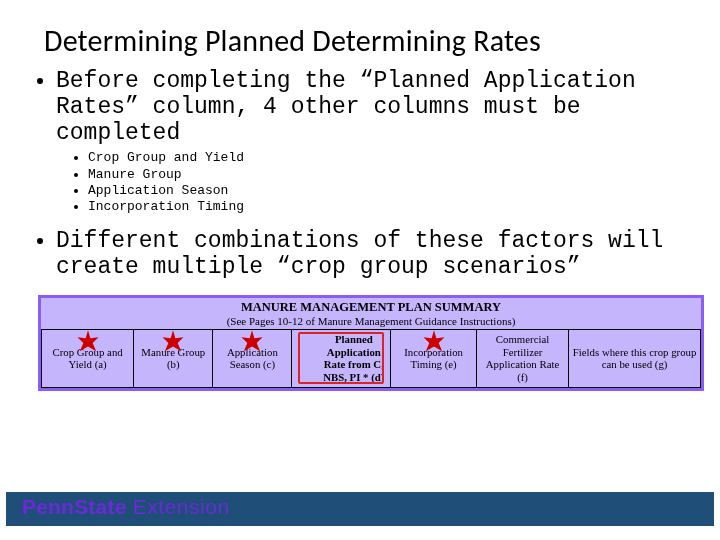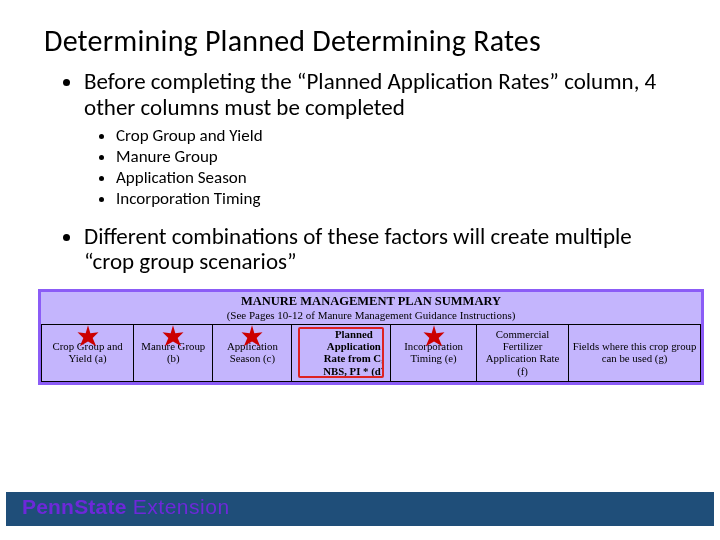--- a/index.html
+++ b/index.html
@@ -1,22 +1,22 @@
 <!DOCTYPE html>
 <html><head>
 <meta charset="utf-8">
 <style>
   * { box-sizing: border-box; margin: 0; padding: 0; }
   html, body { width: 720px; height: 540px; font-family: Calibri, Arial, sans-serif; background: #fff; color: #000; }
   .slide { width: 720px; height: 540px; position: relative; }
   .title { font-size: 30px; font-weight: 400; padding: 22px 30px 6px 44px; letter-spacing: 0.2px; }
-  .body { padding: 4px 52px 0 60px; font-size: 23px; line-height: 1.12; }
+  .body { padding: 4px 52px 0 32px; font-size: 23px; line-height: 1.12; font-family: Liberation Mono, monospace; }
   ul.level1 { list-style: disc; padding-left: 24px; }
   ul.level1 > li { margin-bottom: 4px; }
-  ul.level2 { list-style: disc; padding-left: 56px; margin-top: 2px; font-size: 17px; line-height: 1.25; }
+  ul.level2 { list-style: disc; padding-left: 56px; margin-top: 2px; font-size: 13px; line-height: 1.25; }
   ul.level2 > li { margin-bottom: 0; }
   .spacer { height: 14px; }
   .table-wrap { margin: 14px 16px 0 38px; border: 3px solid #8b5cf6; background:#c4b5fd; }
   .table-title { text-align:center; font-family: "Times New Roman", serif; font-weight:700; font-size:12.5px; padding-top:2px; }
   .table-sub { text-align:center; font-family: "Times New Roman", serif; font-size:11px; line-height:1.15; padding-bottom:2px; }
   table.summary { width:100%; border-collapse: collapse; font-family:"Times New Roman", serif; font-size:10.8px; }
   table.summary th { border:1px solid #000; padding:3px 3px 4px 3px; font-weight:400; text-align:center; vertical-align:middle; line-height:1.15; position: relative; }
   .highlight-box { position:absolute; left:6px; right:6px; top:2px; bottom:3px; border:2px solid #d22; border-radius:2px; pointer-events:none; }
   .star { position:absolute; width:28px; height:28px; fill:#c00; top:-1px; }
   .footer { position:absolute; left:0; right:0; bottom:14px; }

